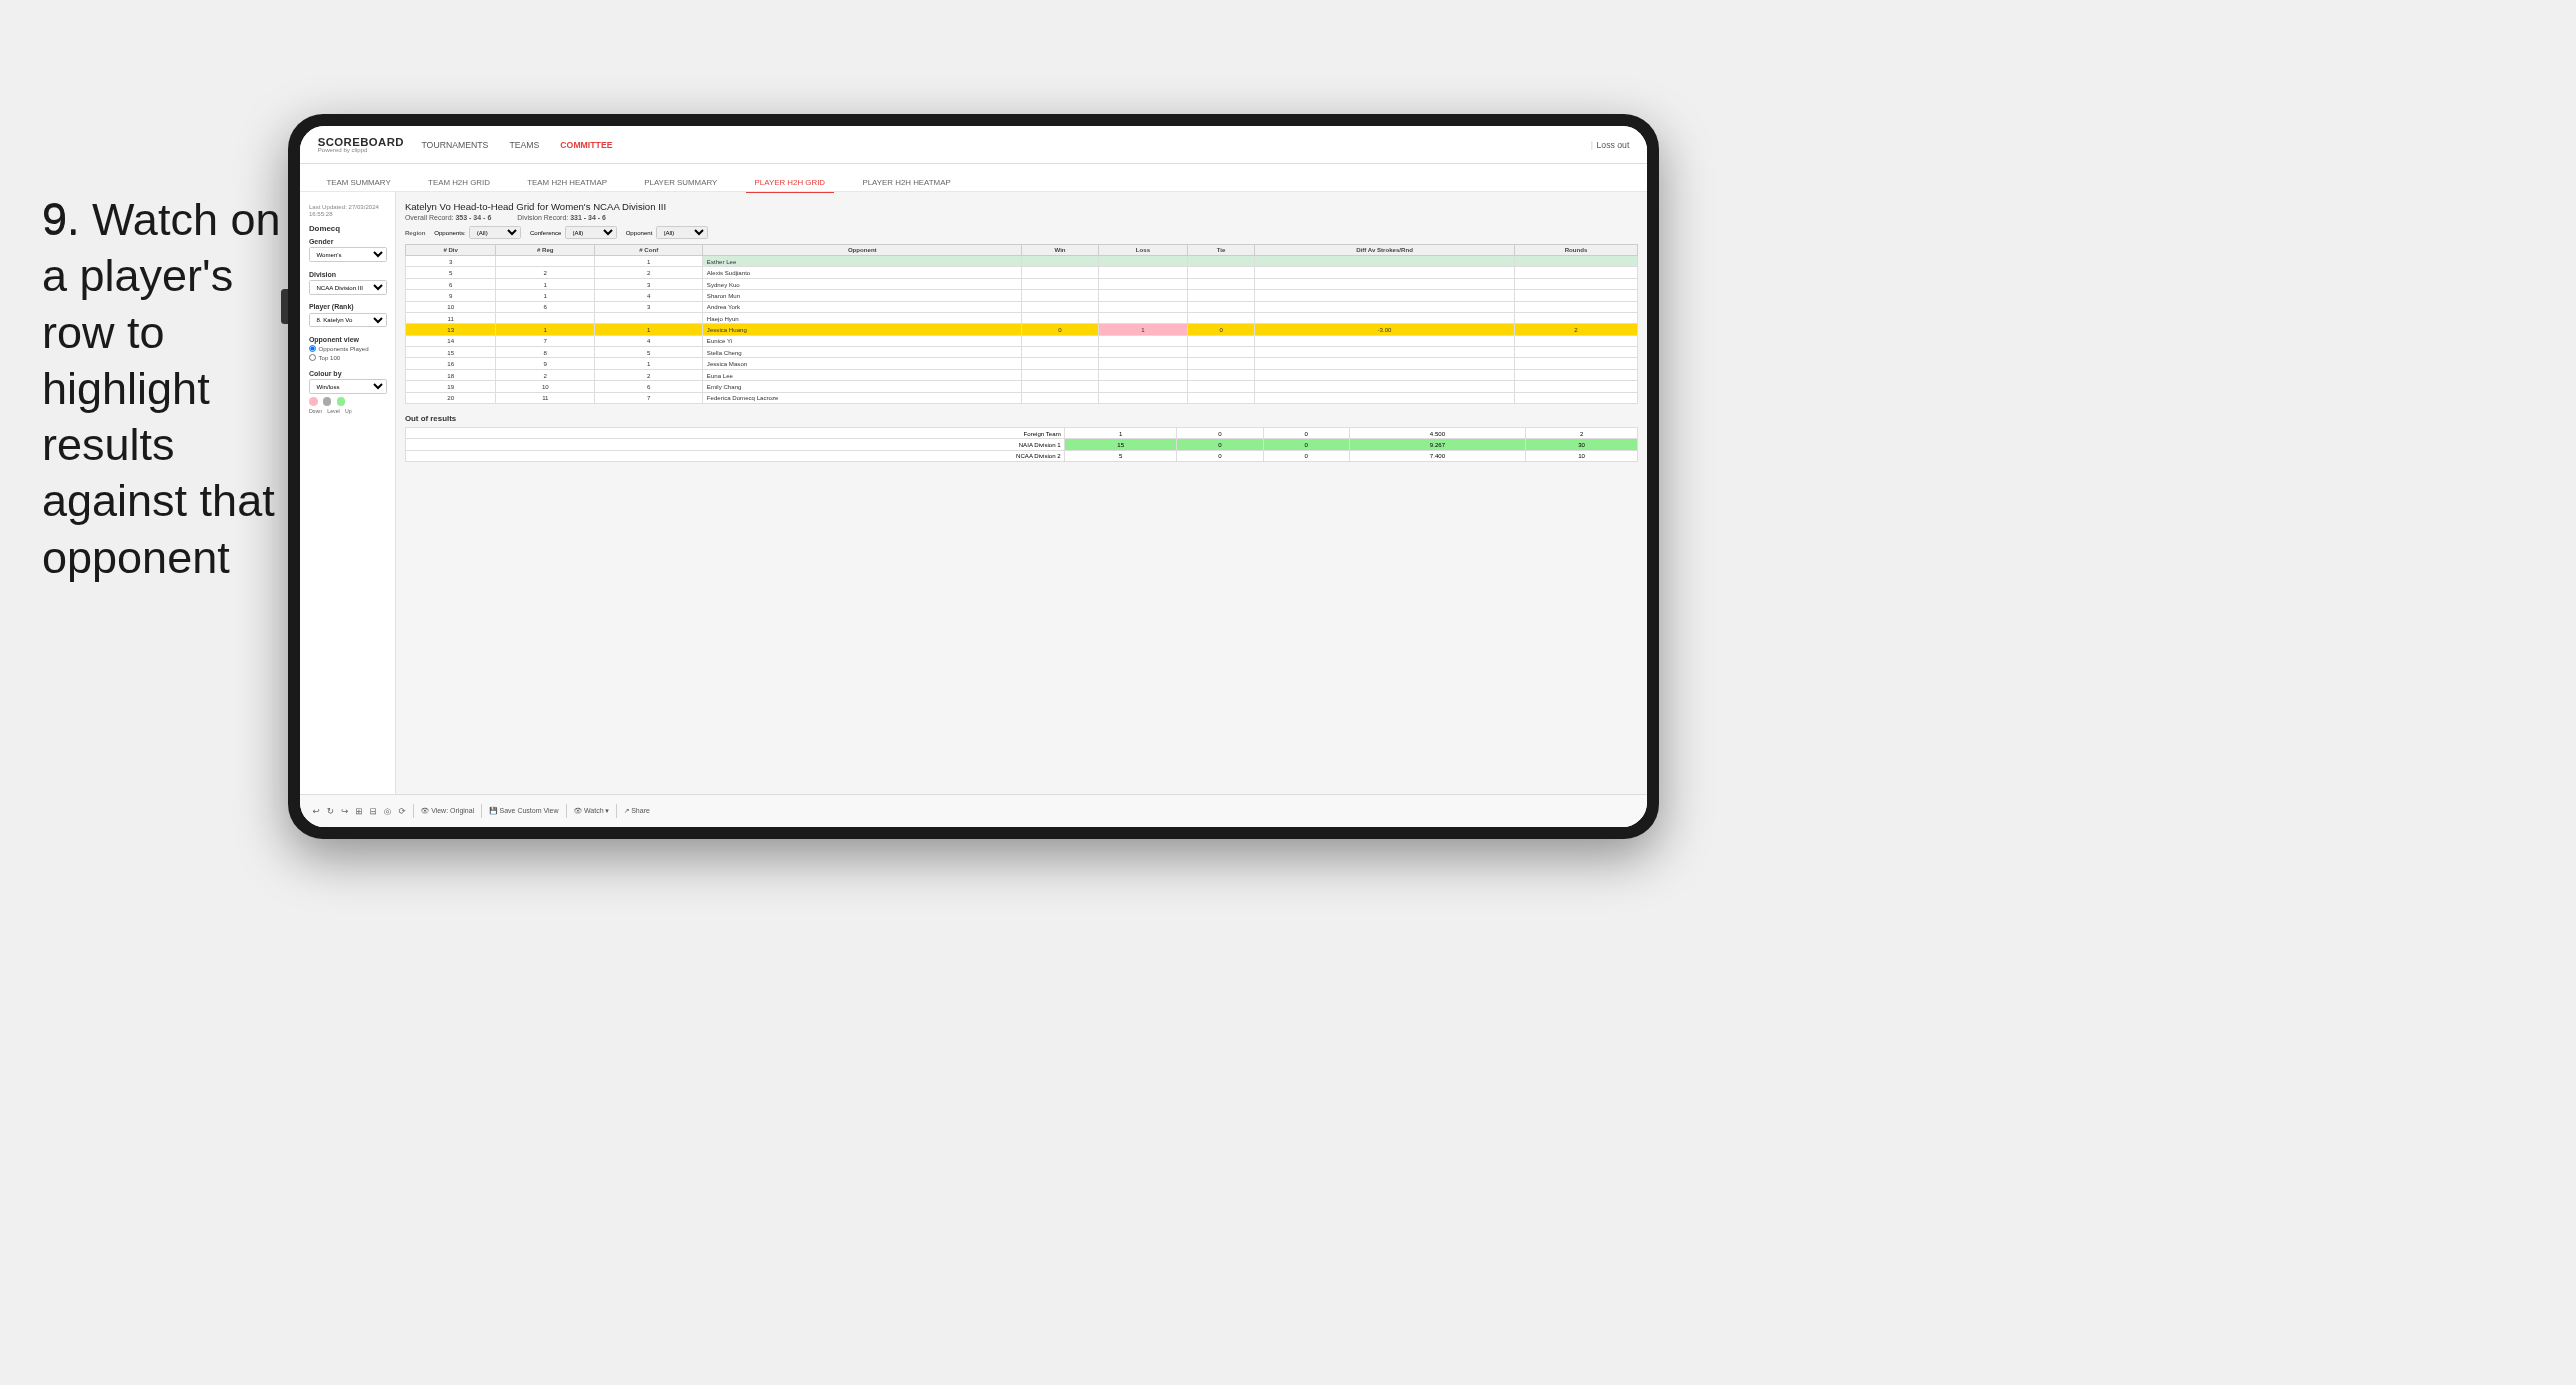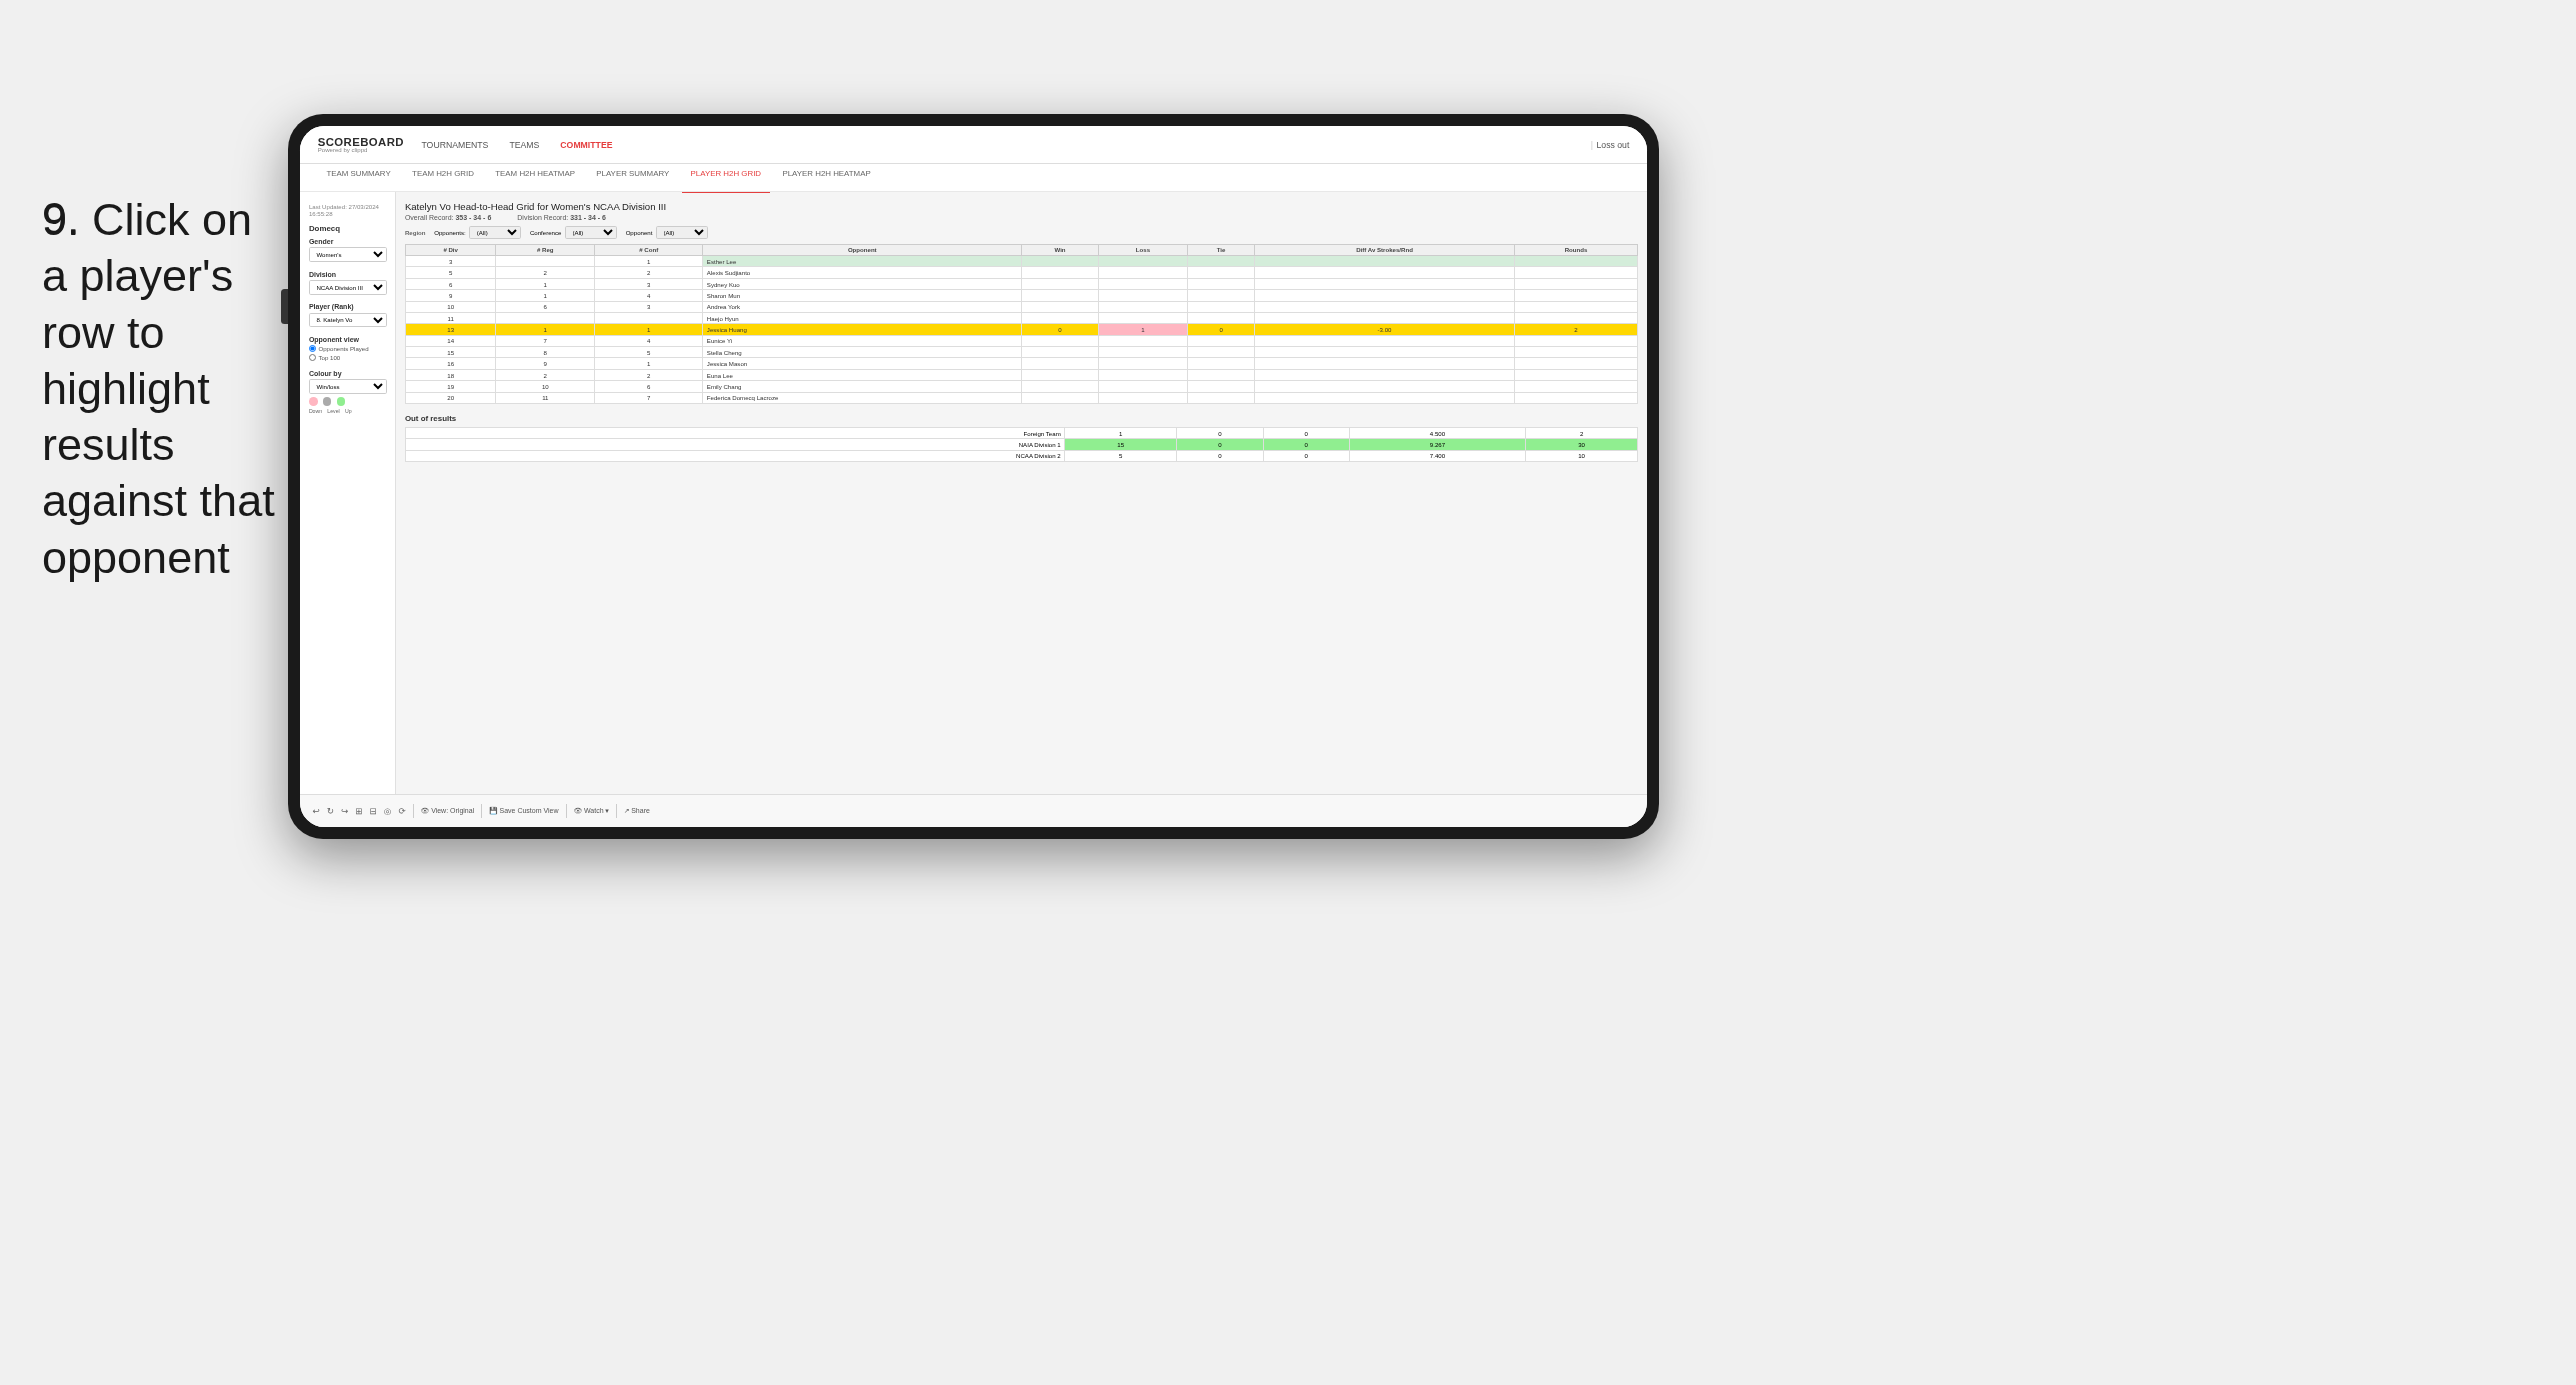--- a/index.html
+++ b/index.html
@@ -114,21 +114,22 @@
       cursor: pointer;
     }
 
     
     .sub-nav {
       background: #fff;
       border-bottom: 1.7px solid #e8e8e8;
       padding: 0 17.5px;
       height: 28px;
       display: flex;
-      gap: 4px;
+      align-items: flex-end;
+      gap: 20px;
     }
 
     .sub-tab {
       font-size: 7.9px;
       color: #666;
       padding: 5.2px 8.7px;
       cursor: pointer;
       border-bottom: 1.7px solid transparent;
       margin-bottom: -1.7px;
       white-space: nowrap;
@@ -385,21 +386,21 @@
     }
 
   </style>
 </head>
 <body>
 
 <div class="instruction-text">9.</div>
 
 <div style="position:absolute; left:42px; top:192px; width:245px; font-size:45px; font-weight:400; line-height:1.25; color:#1a1a1a;">
   <span>9.</span>
-  <span> Click on a player's row to highlight results against that opponent</span>
+  <span> Watch on a player's row to highlight results against that opponent</span>
 </div>
 
 <svg style="position:absolute; left:297px; top:515px; width:611px; height:87px; overflow:visible;" viewBox="0 0 700 100" width="611" height="87">
   <defs>
     <marker id="arrowhead" markerWidth="10" markerHeight="7" refX="9" refY="3.5" orient="auto">
       <polygon points="0 0, 10 3.5, 0 7" fill="#e63b6f"></polygon>
     </marker>
   </defs>
   <line x1="0" y1="50" x2="580" y2="50" stroke="#e63b6f" stroke-width="5" marker-end="url(#arrowhead)"></line>
 </svg>

